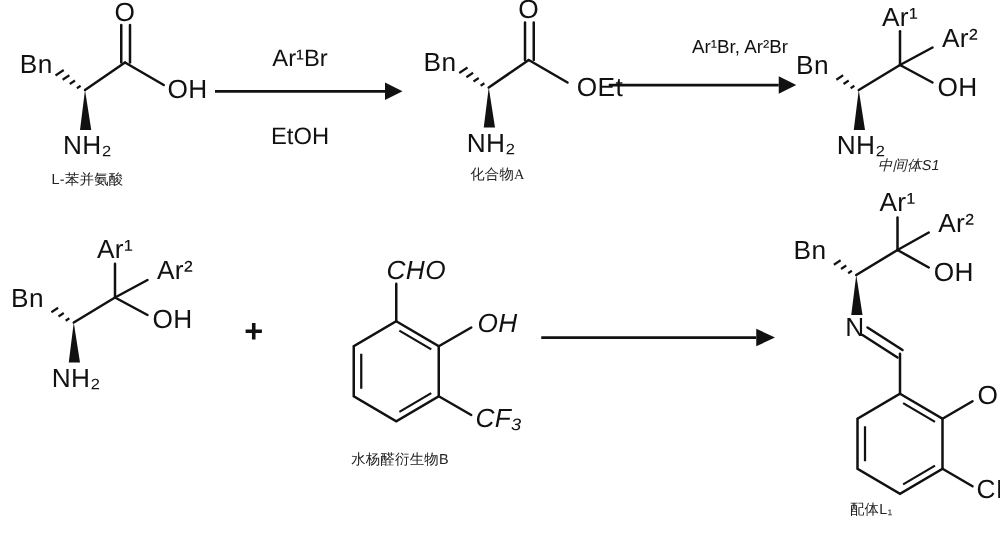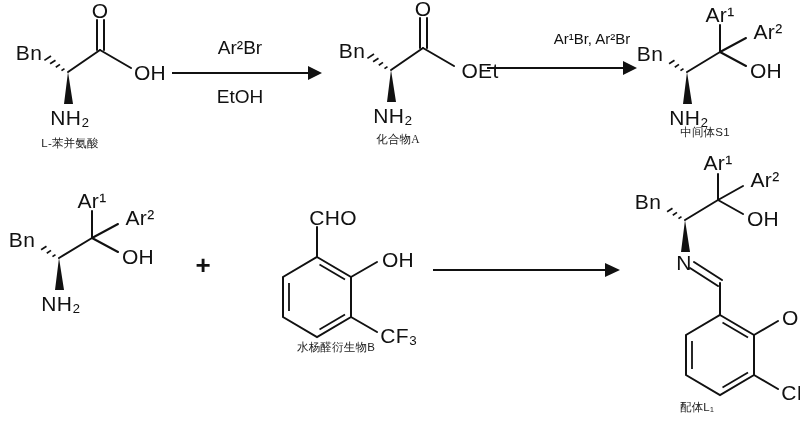--- a/index.html
+++ b/index.html
@@ -122,22 +122,22 @@
     <span class="atom" style="left:70px; top:117px;">NH₂</span>
   </div>
   <span class="caption" style="left:70px; top:136px;">L-苯并氨酸</span>
 
   <div class="node" style="left:172px; top:40px; width:150px; height:66px;">
     <svg width="150" height="66">
       <line class="arrow-line" x1="0" y1="33" x2="136" y2="33"></line>
       <polygon class="arrow-head" points="136,26 150,33 136,40"></polygon>
     </svg>
   </div>
-  <span class="cond" style="left:240px; top:48px;">Ar²Br</span>
-  <span class="cond" style="left:240px; top:97px;">EtOH</span>
+  <span class="cond" style="left:240px; top:48px;">Ar¹Br</span>
+  <span class="cond" style="left:240px; top:110px;">EtOH</span>
 
   <div class="node" style="left:325px; top:0px; width:185px; height:150px;">
     <svg width="185" height="150">
       <line class="bond" x1="98" y1="48" x2="66" y2="70"></line>
       <line class="bond" x1="95" y1="48" x2="95" y2="18"></line>
       <line class="bond" x1="102" y1="48" x2="102" y2="18"></line>
       <line class="bond" x1="98" y1="48" x2="129" y2="66"></line>
       <g class="hash">
         <line x1="62.5" y1="66.6" x2="59.5" y2="68.6"></line>
         <line x1="58.0" y1="62.4" x2="53.8" y2="65.2"></line>
@@ -178,21 +178,21 @@
         <line x1="42.5" y1="60.2" x2="37.1" y2="63.8"></line>
       </g>
       <polygon class="wedge" points="55,72 51,104 60,104"></polygon>
     </svg>
     <span class="atom" style="left:88px; top:14px;">Ar¹</span>
     <span class="atom" style="left:136px; top:31px;">Ar²</span>
     <span class="atom" style="left:134px; top:70px;">OH</span>
     <span class="atom" style="left:18px; top:53px;">Bn</span>
     <span class="atom" style="left:57px; top:117px;">NH₂</span>
   </div>
-  <span class="caption" style="left:705px; top:125px;">中间体S1</span>
+  <span class="caption" style="left:727px; top:125px;font-style:italic;">中间体S1</span>
 
   <div class="node" style="left:0px; top:190px; width:180px; height:150px;">
     <svg width="180" height="150">
       <line class="bond" x1="92" y1="48" x2="59" y2="68"></line>
       <line class="bond" x1="92" y1="48" x2="92" y2="21"></line>
       <line class="bond" x1="92" y1="48" x2="118" y2="34"></line>
       <line class="bond" x1="92" y1="48" x2="118" y2="62"></line>
       <g class="hash">
         <line x1="55.5" y1="64.6" x2="52.5" y2="66.6"></line>
         <line x1="51.0" y1="60.4" x2="46.8" y2="63.2"></line>
@@ -202,40 +202,40 @@
     </svg>
     <span class="atom" style="left:92px; top:10px;">Ar¹</span>
     <span class="atom" style="left:140px; top:27px;">Ar²</span>
     <span class="atom" style="left:138px; top:66px;">OH</span>
     <span class="atom" style="left:22px; top:49px;">Bn</span>
     <span class="atom" style="left:61px; top:113px;">NH₂</span>
   </div>
 
   <span class="plus" style="left:203px; top:265px;">+</span>
 
-  <div class="node" style="left:245px; top:195px; width:170px; height:160px;">
+  <div class="node" style="left:245px; top:195px; width:170px; height:160px;font-style:italic;">
     <svg width="170" height="160">
 
       <polygon class="bond" points="72,62 106,82 106,122 72,142 38,122 38,82"></polygon>
 
       <line class="bond-thin" x1="44" y1="88" x2="44" y2="116"></line>
       <line class="bond-thin" x1="74.5" y1="69.5" x2="100" y2="84.5"></line>
       <line class="bond-thin" x1="100" y1="119.5" x2="74.5" y2="134.5"></line>
 
       <line class="bond" x1="72" y1="62" x2="72" y2="32"></line>
 
       <line class="bond" x1="106" y1="82" x2="132" y2="67"></line>
 
       <line class="bond" x1="106" y1="122" x2="132" y2="137"></line>
     </svg>
     <span class="atom" style="left:88px; top:22px;">CHO</span>
     <span class="atom" style="left:153px; top:64px;">OH</span>
     <span class="atom" style="left:154px; top:140px;">CF₃</span>
   </div>
-  <span class="caption" style="left:320px; top:340px;margin-left:16px;">水杨醛衍生物B</span>
+  <span class="caption" style="left:320px; top:360px;">水杨醛衍生物B</span>
 
   <div class="node" style="left:433px; top:260px; width:187px; height:20px;">
     <svg width="187" height="20">
       <line class="arrow-line" x1="0" y1="10" x2="172" y2="10"></line>
       <polygon class="arrow-head" points="172,3 187,10 172,17"></polygon>
     </svg>
   </div>
 
   <div class="node" style="left:630px; top:170px; width:170px; height:240px;">
     <svg width="170" height="240">

